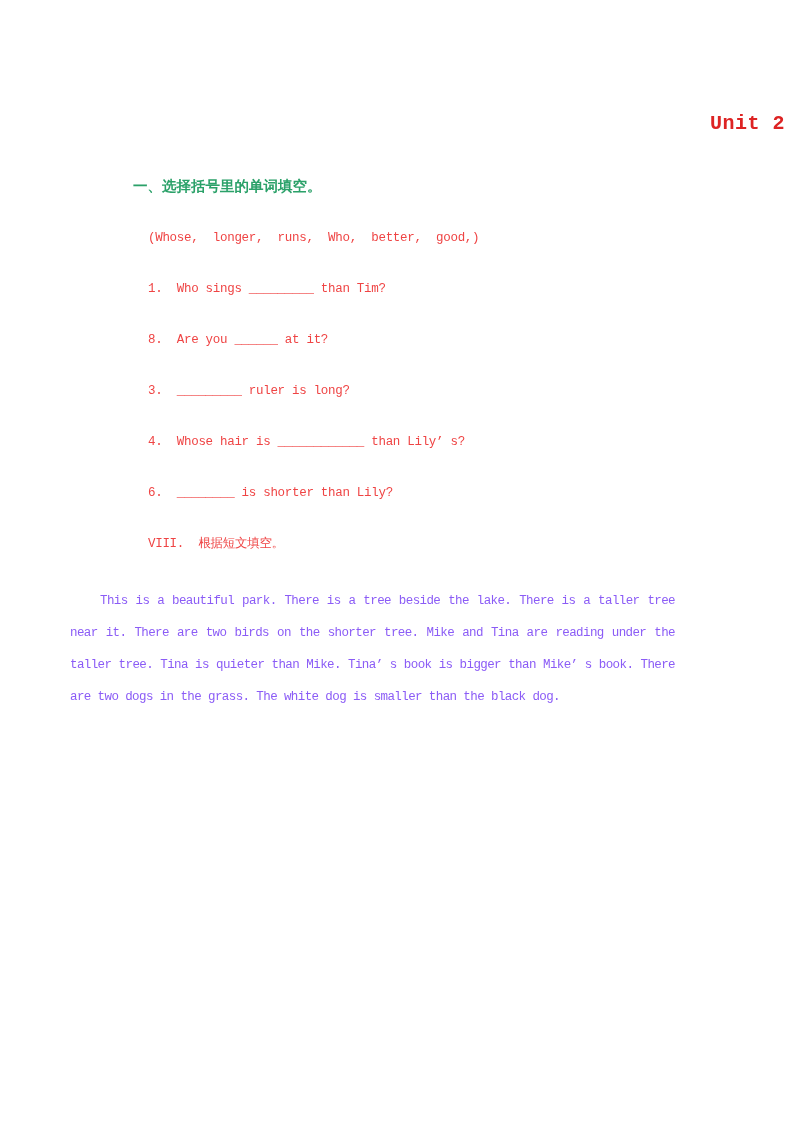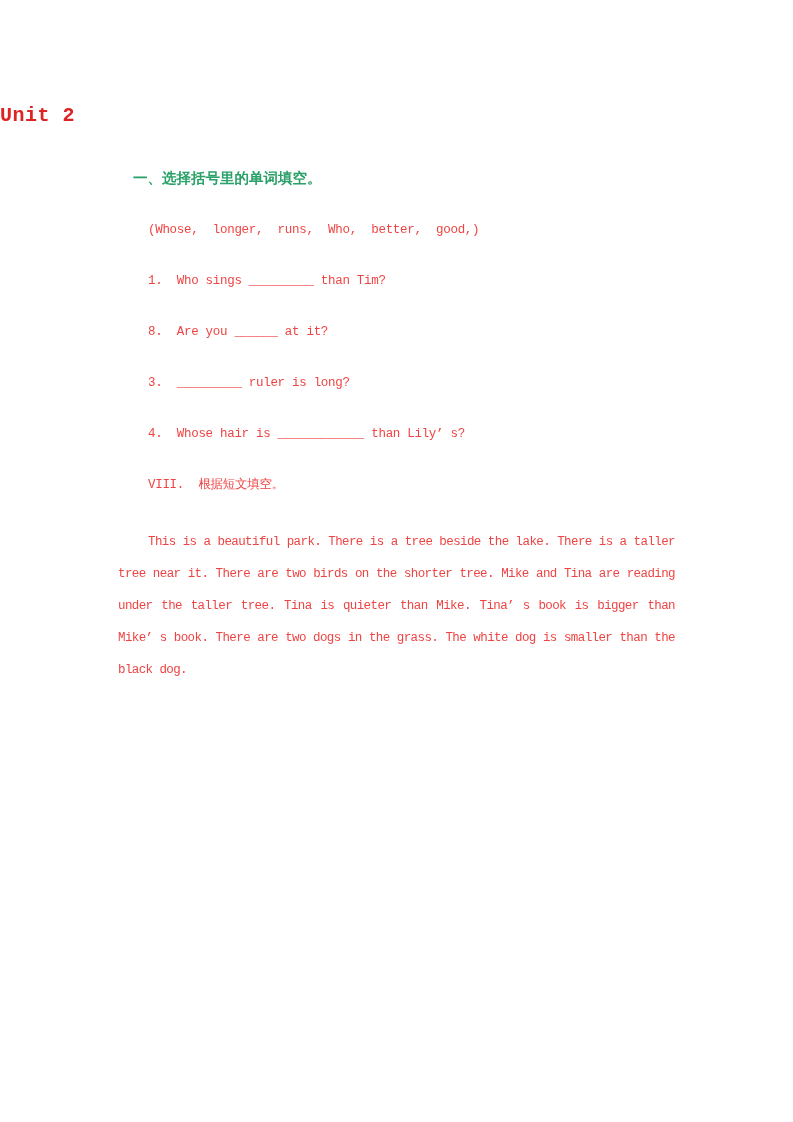--- a/index.html
+++ b/index.html
@@ -14,23 +14,23 @@
     color: #454545;
     overflow: hidden;
   }
   .doc {
     position: relative;
     width: 793px;
     height: 1122px;
     background: #ffffff;
   }
   .title {
-    margin: 0;
+    margin: 8px;
     padding-top: 104px;
-    text-align: left;
+    text-align: right;
     font-size: 20px;
     font-weight: bold;
     color: #dd2323;
     letter-spacing: 0.5px;
   }
   .sec-heading {
     margin: 44px 0 0 133px;
     font-size: 14.5px;
     line-height: 17px;
     font-weight: bold;
@@ -39,27 +39,27 @@
   }
   .line {
     margin: 34px 118px 0 148px;
     font-size: 12.5px;
     line-height: 17px;
     letter-spacing: -0.3px;
     white-space: pre-wrap;
     color: #ef4444;
   }
   .passage {
-    margin: 32px 118px 0 118px;
+    margin: 32px 118px 0 70px;
     font-size: 12.5px;
     letter-spacing: -0.6px;
     line-height: 32px;
     text-align: justify;
     text-indent: 30px;
-    color: #ef4444;
+    color: #8b5cf6;
   }
 </style>
 </head>
 <body>
 
 <div class="doc">
 
   <h1 class="title">Unit 2</h1>
 
   <div class="sec-heading">一、选择括号里的单词填空。</div>
@@ -68,18 +68,19 @@
 
   <div class="line">1.  Who sings _________ than Tim?</div>
 
   <div class="line">8.  Are you ______ at it?</div>
 
   <div class="line">3.  _________ ruler is long?</div>
 
   <div class="line">4.  Whose hair is ____________ than Lily’ s?</div>
 
 
+  <div class="line">6.  ________ is shorter than Lily?</div>
 
   <div class="line">VIII.  根据短文填空。</div>
 
   <p class="passage">This is a beautiful park. There is a tree beside the lake. There is a taller tree near it. There are two birds on the shorter tree. Mike and Tina are reading under the taller tree. Tina is quieter than Mike. Tina’ s book is bigger than Mike’ s book. There are two dogs in the grass. The white dog is smaller than the black dog.</p>
 
 </div>
 
 </body></html>

